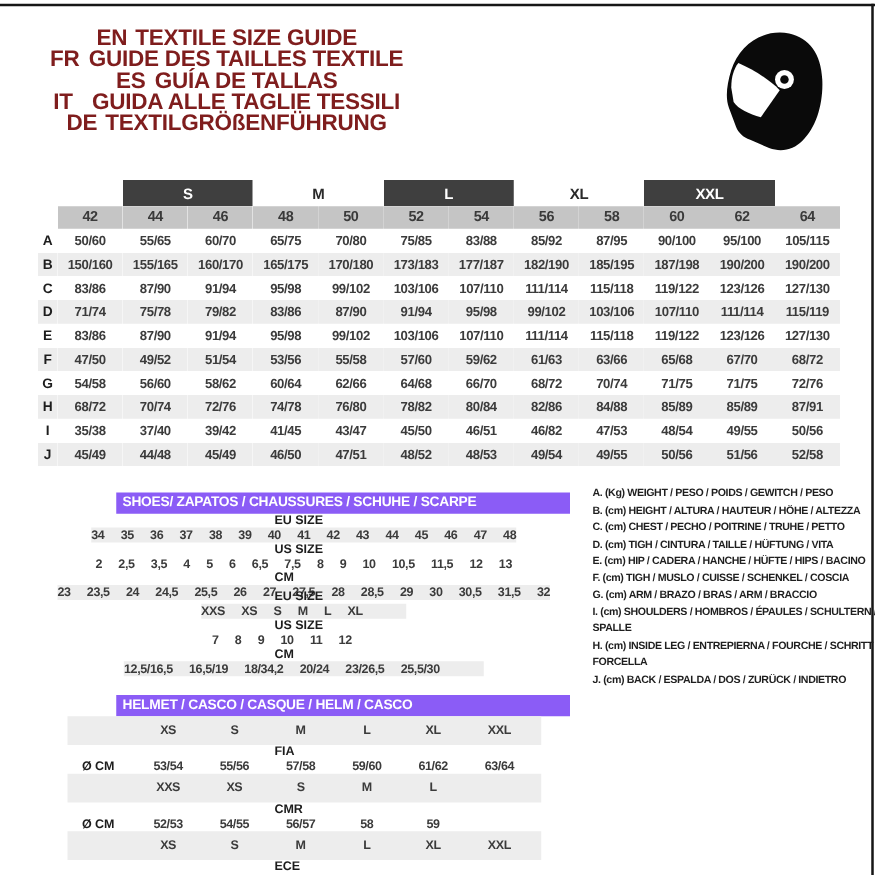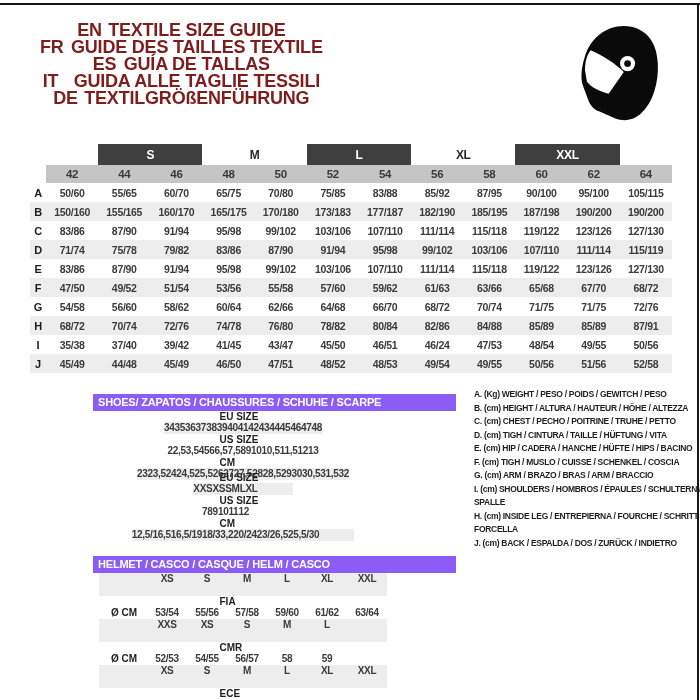--- a/index.html
+++ b/index.html
@@ -28,21 +28,21 @@
   .data-row.stripe td{background:#ededed;}
 
   
   .section{position:absolute;left:30px;width:426px;}
   #shoes{top:394px;}
   #gloves{top:472px;}
   #helmet{top:556px;}
   .sec-title{margin-left:63px;height:17px;background:#8b5cf6;color:#fff;font-size:11px;font-weight:bold;line-height:17px;padding-left:5px;letter-spacing:-0.2px;box-sizing:border-box;overflow:hidden;white-space:nowrap;}
   .sec-line{display:flex;height:23px;align-items:center;flex-direction:column;}
   .sec-label{width:63px;font-size:10px;font-weight:bold;color:#1d1d1d;padding-left:8px;box-sizing:border-box;}
-  .sec-cells{flex:1;display:flex;height:100%;}
+  .sec-cells{flex:1;display:flex;height:100%;align-items:center;gap:13px;}
   .sec-line.stripe .sec-cells{background:#ededed;}
   .sec-cell{flex:1;text-align:center;font-size:10px;font-weight:bold;color:#3b3b3b;letter-spacing:-0.3px;white-space:nowrap;}
   #gloves .sec-cells{padding-right:35px;}
   .unit-cell{width:48px;font-size:10px;font-weight:bold;color:#1d1d1d;text-align:left;padding-left:12px;box-sizing:border-box;}
   .helm-cell{flex:none;width:40px;text-align:center;font-size:10px;font-weight:bold;color:#3b3b3b;letter-spacing:-0.3px;white-space:nowrap;}
   .helm-fill{flex:1;}
 
   
   .legend{position:absolute;left:462px;top:388px;width:236px;margin-left:12px;}
   .legend-item{font-size:8.5px;font-weight:bold;color:#1f1f1f;line-height:13.5px;letter-spacing:-0.3px;}
@@ -247,21 +247,21 @@
         </tr>
         <tr class="data-row">
           <td class="row-label">I</td>
           <td>35/38</td>
           <td>37/40</td>
           <td>39/42</td>
           <td>41/45</td>
           <td>43/47</td>
           <td>45/50</td>
           <td>46/51</td>
-          <td>46/24</td>
+          <td>46/82</td>
           <td>47/53</td>
           <td>48/54</td>
           <td>49/55</td>
           <td>50/56</td>
         </tr>
         <tr class="data-row stripe">
           <td class="row-label">J</td>
           <td>45/49</td>
           <td>44/48</td>
           <td>45/49</td>
@@ -366,21 +366,21 @@
             <div class="sec-cell">10</div>
             <div class="sec-cell">11</div>
             <div class="sec-cell">12</div>
           </div>
         </div>
         <div class="sec-line stripe">
           <div class="sec-label">CM</div>
           <div class="sec-cells">
             <div class="sec-cell">12,5/16,5</div>
             <div class="sec-cell">16,5/19</div>
-            <div class="sec-cell">18/33,2</div>
+            <div class="sec-cell">18/34,2</div>
             <div class="sec-cell">20/24</div>
             <div class="sec-cell">23/26,5</div>
             <div class="sec-cell">25,5/30</div>
           </div>
         </div>
       </div>
   </div>
 
   <div class="section" id="helmet">
     <div class="sec-title">HELMET / CASCO / CASQUE / HELM / CASCO</div>

